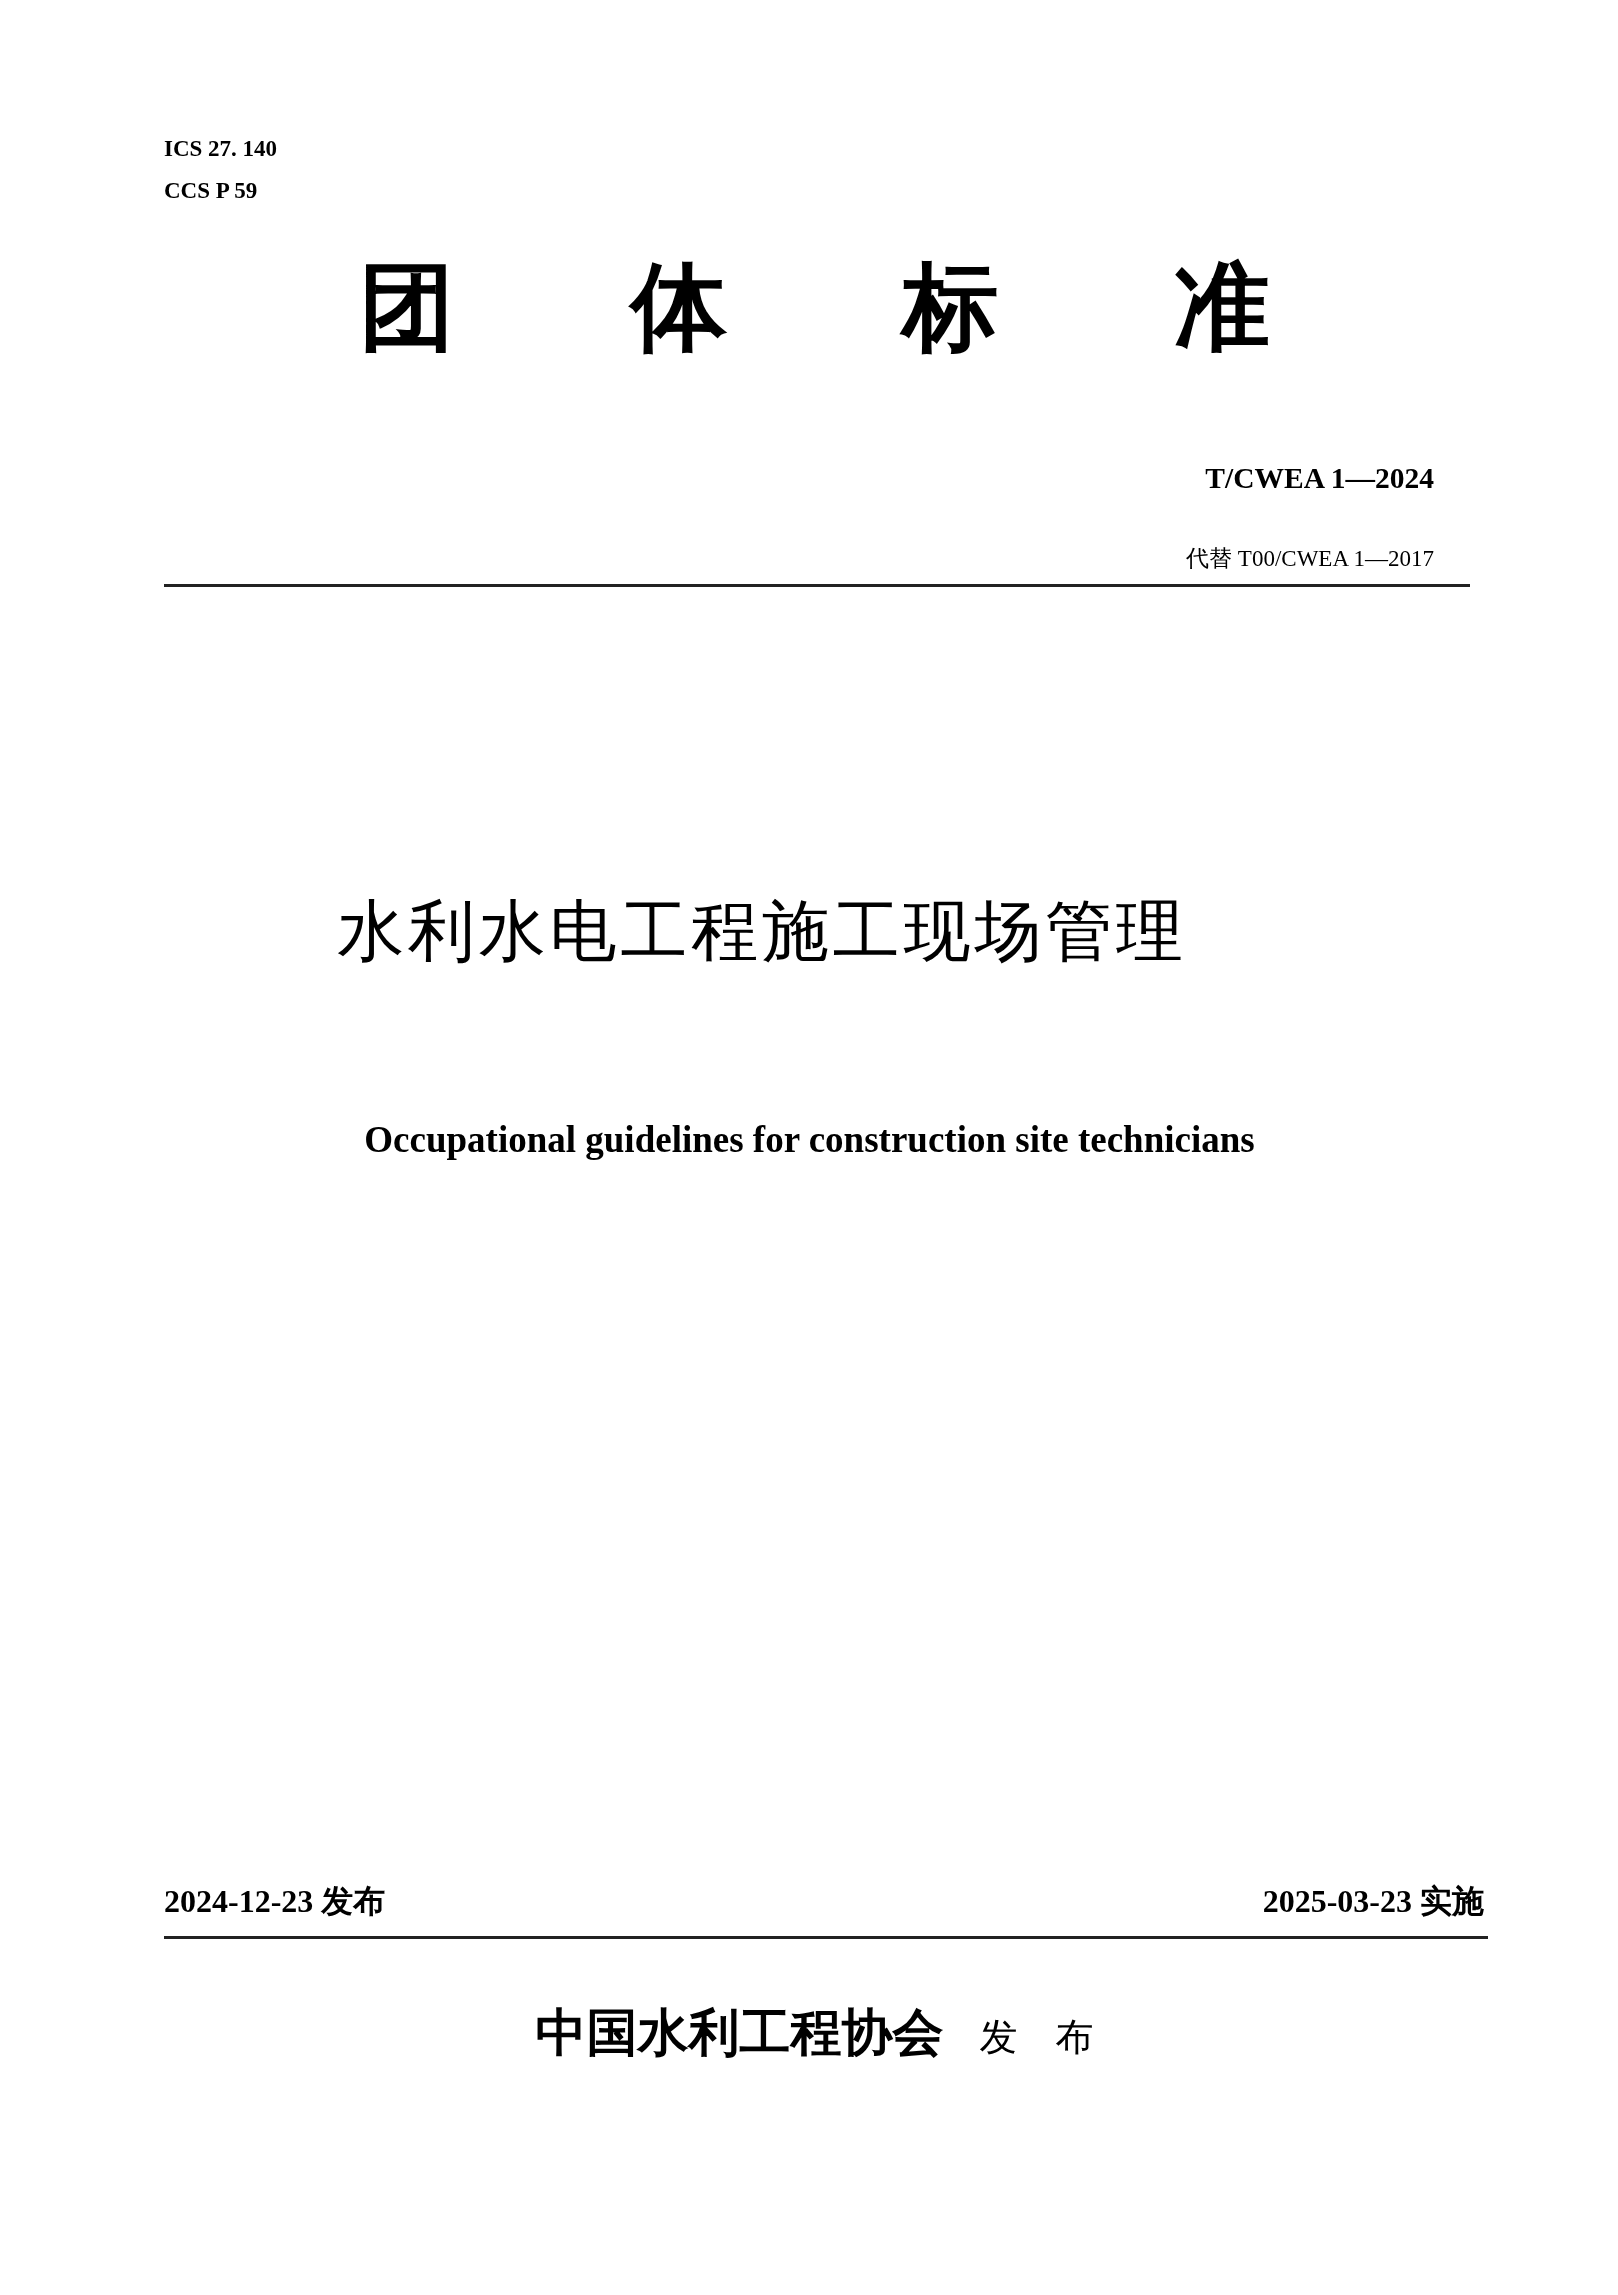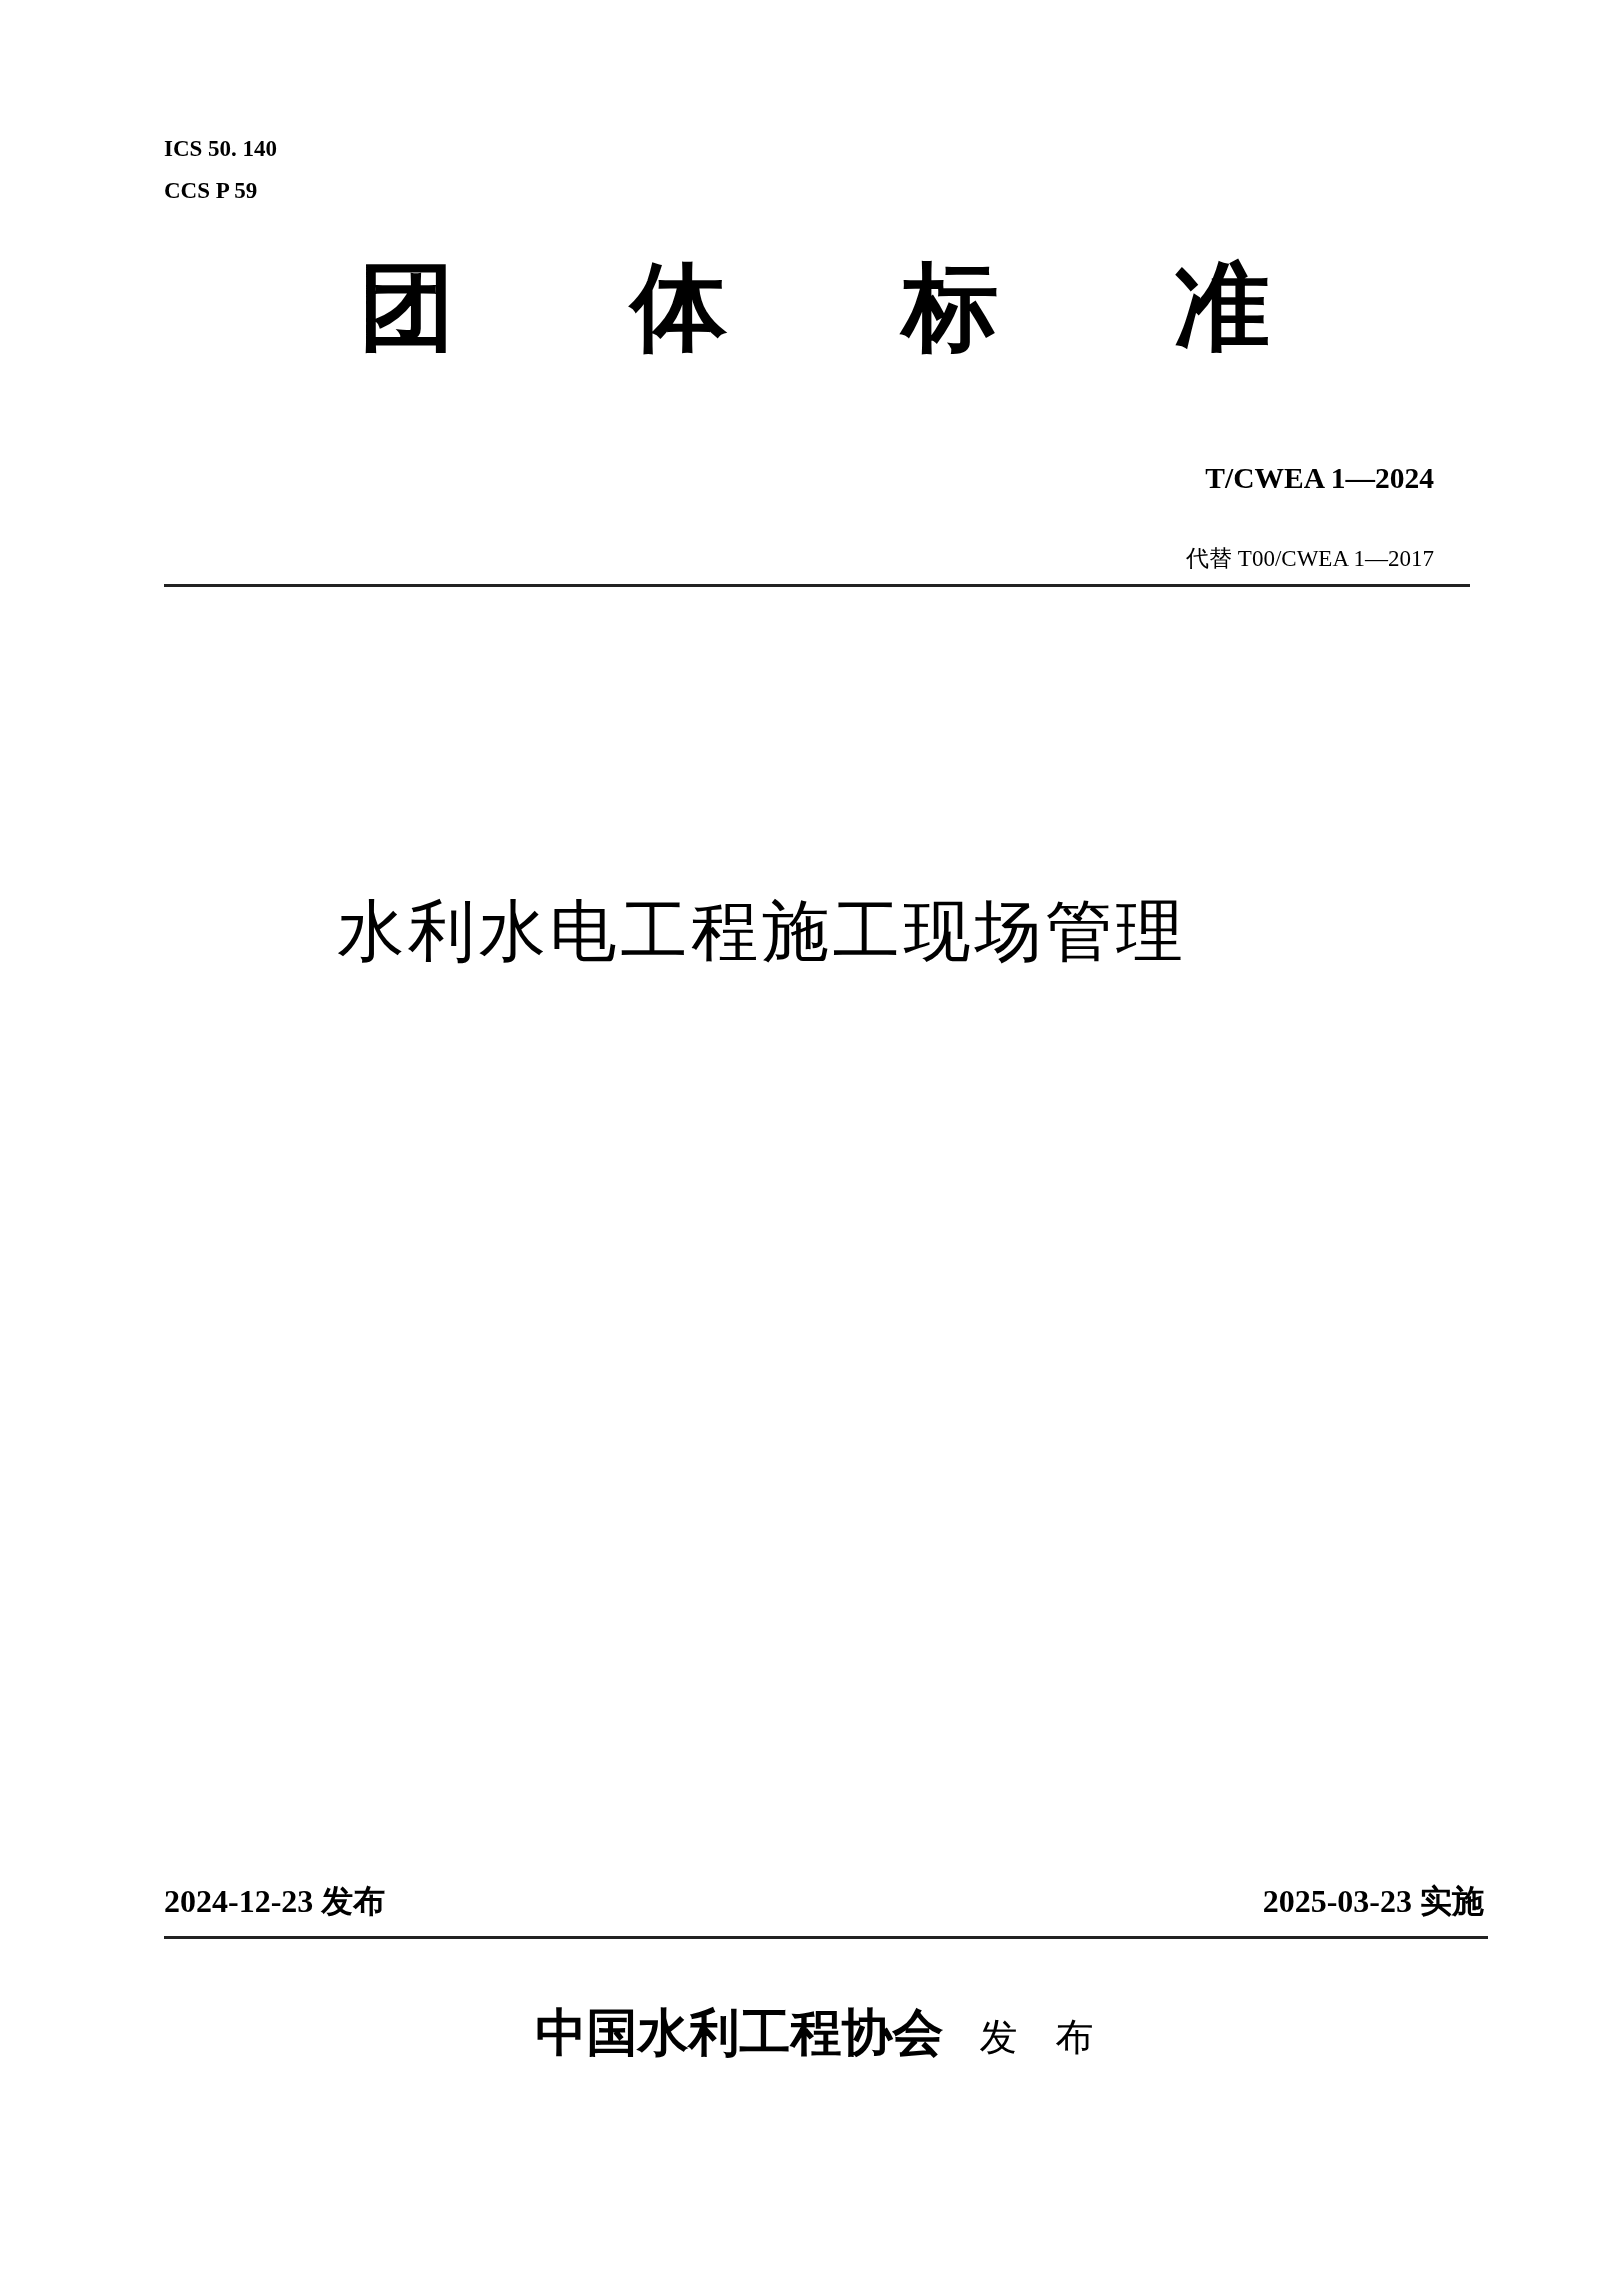--- a/index.html
+++ b/index.html
@@ -17,41 +17,42 @@
               font-size: 37px; line-height: 64px; }
   .dates { top: 1882px; font-family: "Liberation Serif", serif; font-weight: bold; font-size: 32px; line-height: 38px; }
   .publisher { left: 0; width: 1619px; top: 2001px; text-align: center; font-family: "DejaVu Sans", sans-serif; font-size: 51px; line-height: 64px; }
   .publisher .org { font-weight: bold; margin-left: 48px; }
   .publisher .act { font-size: 38px; margin-left: 36px; letter-spacing: 38px; }
 </style>
 </head>
 <body>
 
 <div class="abs codes">
-  <div>ICS 50. 140</div>
+  <div>ICS 27. 140</div>
   <div>CCS P 59</div>
 </div>
 
 <div class="abs doc-type">
   <span>团</span>
   <span>体</span>
   <span>标</span>
   <span>准</span>
 </div>
 
 <div class="abs std-no">T/CWEA 1—2024</div>
 <div class="abs std-replace">代替 T00/CWEA 1—2017</div>
 
 <div class="abs rule" style="left:164px; top:584px; width:1306px; height:3.2px;"></div>
 
 <div class="abs title-cn">
   <div>水利水电工程施工现场管理</div>
 </div>
 
 <div class="abs title-en">
+  <div>Occupational guidelines for construction site technicians</div>
 </div>
 
 <div class="abs dates" style="left:164px;">2024-12-23 发布</div>
 <div class="abs dates" style="right:135px; text-align:right;">2025-03-23 实施</div>
 
 <div class="abs rule" style="left:164px; top:1936px; width:1324px; height:3.2px;"></div>
 
 <div class="abs publisher">
   <span class="org">中国水利工程协会</span><span class="act">发布</span>
 </div>

